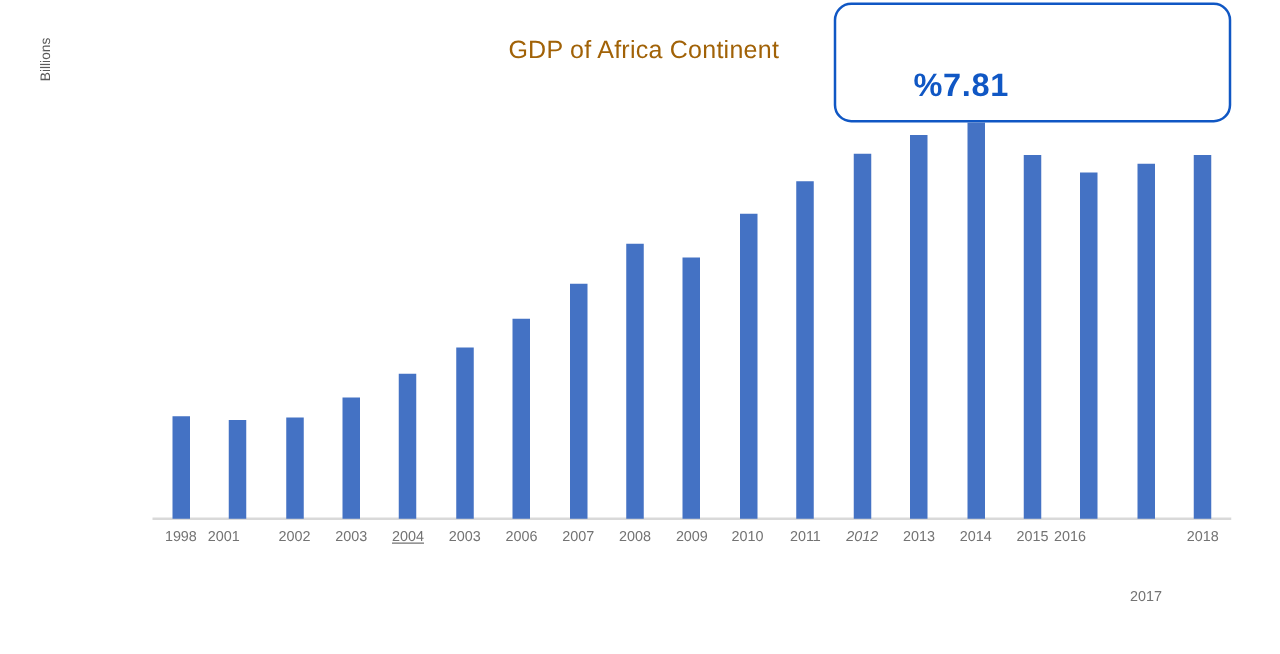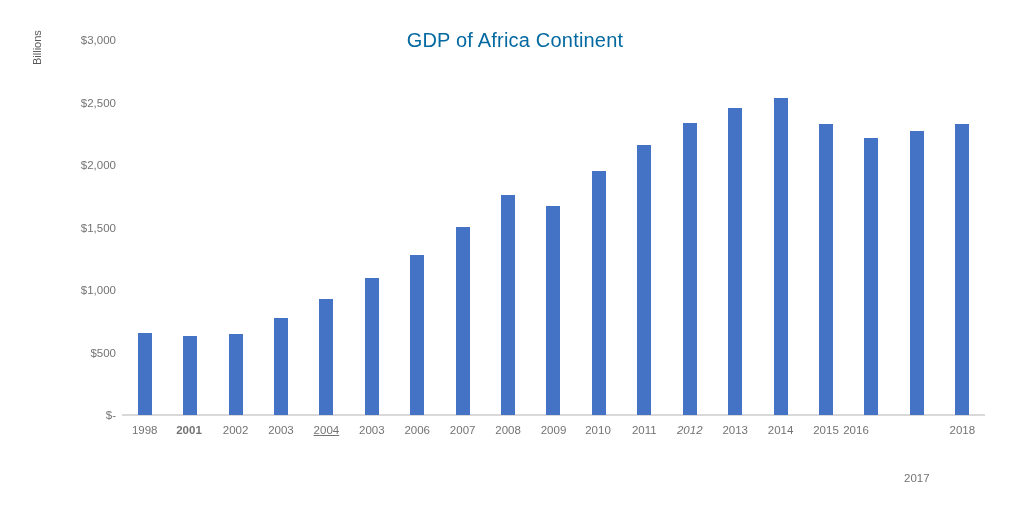--- a/index.html
+++ b/index.html
@@ -20,21 +20,21 @@
   }
 
   
   #chart-title {
     position: absolute;
     left: 300px;
     top: 29px;
     width: 430px;
     text-align: center;
     font-size: 20px;
-    color: #0369a1;
+    color: #a16207;
     letter-spacing: 0.2px;
     white-space: nowrap;
   }
 
   
   #callout-box {
     position: absolute;
     left: 667px;
     top: 2px;
     width: 318px;
@@ -140,32 +140,26 @@
     transform: translateX(-50%);
   }
 </style>
 </head>
 <body>
 
 <div id="chart-root">
 
   <div id="chart-title">GDP of Africa Continent</div>
 
+  <div id="callout-box">
+    <div id="callout-value">%7.81</div>
+  </div>
 
   <div id="y-axis-title">Billions</div>
 
-  <div id="y-tick-labels">
-      <div class="y-tick-label" style="top: 0px;">$3,000</div>
-      <div class="y-tick-label" style="top: 62.5px;">$2,500</div>
-      <div class="y-tick-label" style="top: 125px;">$2,000</div>
-      <div class="y-tick-label" style="top: 187.5px;">$1,500</div>
-      <div class="y-tick-label" style="top: 250px;">$1,000</div>
-      <div class="y-tick-label" style="top: 312.5px;">$500</div>
-      <div class="y-tick-label" style="top: 375px;">$-</div>
-    </div>
 
   <div id="x-axis-line"></div>
 
   <div id="bars-layer">
       <div class="bar-slot" style="left: 0px; width: 45.4211px;">
         <div class="bar" title="2000: 655" style="height: 81.875px; background: rgb(68, 114, 196);"></div>
       </div>
       <div class="bar-slot" style="left: 45.4211px; width: 45.4211px;">
         <div class="bar" title="2001: 630" style="height: 78.75px; background: rgb(68, 114, 196);"></div>
       </div>
@@ -217,21 +211,21 @@
       <div class="bar-slot" style="left: 772.158px; width: 45.4211px;">
         <div class="bar" title="2017: 2275" style="height: 284.375px; background: rgb(68, 114, 196);"></div>
       </div>
       <div class="bar-slot" style="left: 817.579px; width: 45.4211px;">
         <div class="bar" title="2018: 2325" style="height: 290.625px; background: rgb(68, 114, 196);"></div>
       </div>
     </div>
 
   <div id="x-tick-labels">
       <div class="x-tick-label" style="left: 22.7105px;">1998</div>
-      <div class="x-tick-label" style="left: 67px; font-weight: bold;">2001</div>
+      <div class="x-tick-label" style="left: 57px;">2001</div>
       <div class="x-tick-label" style="left: 113.553px;">2002</div>
       <div class="x-tick-label" style="left: 158.974px;">2003</div>
       <div class="x-tick-label" style="left: 204.395px; text-decoration: underline;">2004</div>
       <div class="x-tick-label" style="left: 249.816px;">2003</div>
       <div class="x-tick-label" style="left: 295.237px;">2006</div>
       <div class="x-tick-label" style="left: 340.658px;">2007</div>
       <div class="x-tick-label" style="left: 386.079px;">2008</div>
       <div class="x-tick-label" style="left: 431.5px;">2009</div>
       <div class="x-tick-label" style="left: 476px;">2010</div>
       <div class="x-tick-label" style="left: 522.342px;">2011</div>

